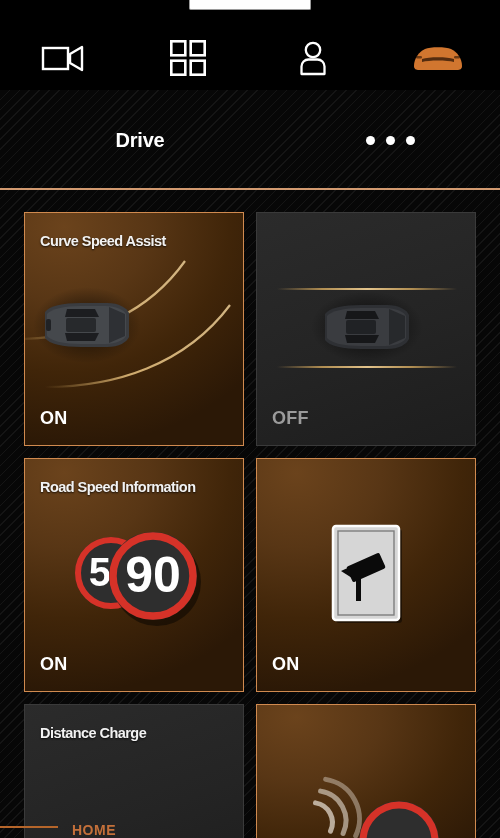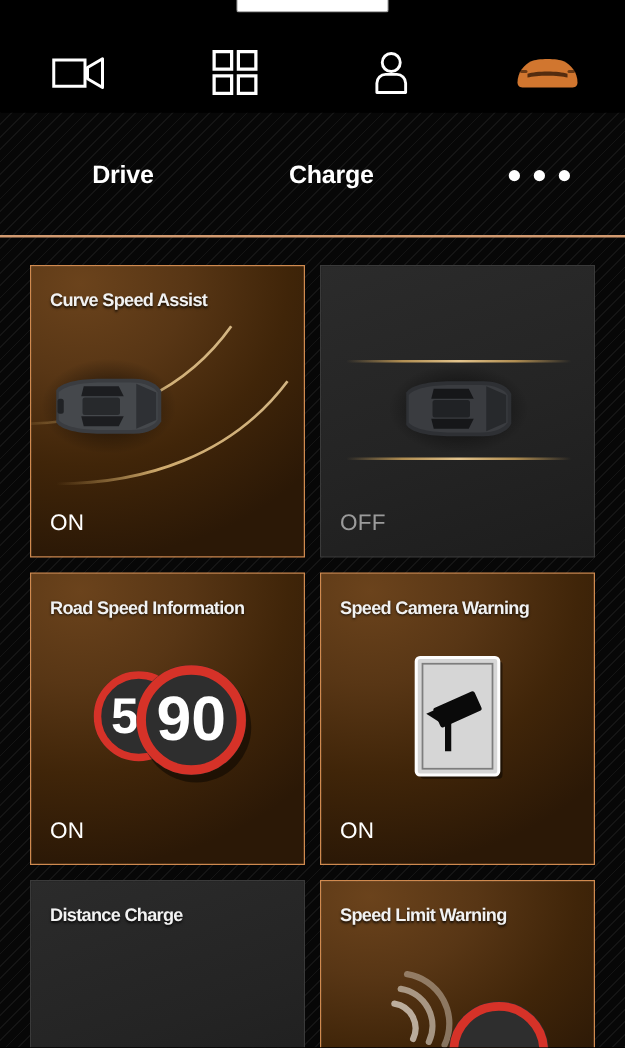--- a/index.html
+++ b/index.html
@@ -61,21 +61,21 @@
     border:1px solid #3a3a3a;
     background:linear-gradient(160deg,#2b2b2b 0%,#242424 55%,#1d1d1d 100%);
   }
   .card-title{
     position:absolute;left:15px;top:20px;right:12px;
     font-size:14.5px;font-weight:600;color:#f2f2f2;letter-spacing:-0.55px;
     text-shadow:0 1px 2px rgba(0,0,0,.8);
   }
   .card-state{
     position:absolute;left:15px;bottom:16px;
-    font-size:18px;font-weight:normal;letter-spacing:0.2px;
+    font-size:18px;font-weight:bold;letter-spacing:0.2px;
   }
   .card.on .card-state{color:#ffffff;}
   .card.off .card-state{color:#9b9b9b;}
   .card-art{position:absolute;left:0;top:34px;width:100%;height:160px;}
 
   
   .card.short{height:200px;}
 
   
   .homebar{position:absolute;left:0;bottom:0;width:500px;height:24px;z-index:25;
@@ -135,21 +135,20 @@
           <rect x="5" y="13" width="6" height="2.4" rx="1.2" fill="#2a1405" opacity="0.6"></rect>
           <rect x="43" y="13" width="6" height="2.4" rx="1.2" fill="#2a1405" opacity="0.6"></rect>
         </svg>
       </span>
     </div>
   </div>
 
   <div class="tabrow">
     <div class="tabs">
       <div class="tab">Drive</div>
-      <div class="tab">Charge</div>
       <div class="dots">
         <i></i>
         <i></i>
         <i></i>
       </div>
     </div>
     <div class="rule"></div>
   </div>
 
   <div class="grid">
@@ -237,21 +236,20 @@
               <circle cx="0" cy="0" r="44" fill="#2e2e2e"></circle>
               <circle cx="0" cy="0" r="40" fill="none" stroke="#d63228" stroke-width="7.5"></circle>
               <text x="0" y="16" text-anchor="middle" fill="#ffffff" font-family="Liberation Sans, sans-serif" font-size="50" font-weight="bold">90</text>
             </g>
           </svg>
         </div>
         <div class="card-state">ON</div>
       </div>
 
       <div class="card on">
-        <div class="card-title">Speed Camera Warning</div>
         <div class="card-art">
           <svg width="220" height="160" viewBox="0 0 220 160">
             <g transform="translate(110,82)">
               <rect x="-31" y="-46" width="66" height="94" rx="3" fill="#000" opacity="0.45"></rect>
               <rect x="-34" y="-49" width="66" height="94" rx="3" fill="#d6d6d6" stroke="#fdfdfd" stroke-width="2.5"></rect>
               <rect x="-29" y="-44" width="56" height="84" fill="none" stroke="#7e7e7e" stroke-width="1.4"></rect>
               <g transform="translate(-2,0)">
                 <rect x="-9" y="-2" width="5" height="28" fill="#0a0a0a"></rect>
                 <g transform="rotate(-24)">
                   <rect x="-14" y="-15" width="36" height="17" rx="2" fill="#0a0a0a"></rect>
@@ -262,33 +260,36 @@
           </svg>
         </div>
         <div class="card-state">ON</div>
       </div>
 
       <div class="card off short">
         <div class="card-title">Distance Charge</div>
       </div>
 
       <div class="card on short">
-        <div class="card-title">Speed Limit Warning</div>
         <div class="card-art" style="top:60px;height:140px;">
           <svg width="220" height="140" viewBox="0 0 220 140">
             <g transform="translate(66,52) rotate(-28)">
               <path d="M0 -16 A20 20 0 0 1 0 16" fill="none" stroke="#cfc3b5" stroke-width="5" stroke-linecap="round" opacity="0.85"></path>
               <path d="M10 -24 A30 30 0 0 1 10 24" fill="none" stroke="#cfc3b5" stroke-width="5" stroke-linecap="round" opacity="0.7"></path>
               <path d="M20 -32 A40 40 0 0 1 20 32" fill="none" stroke="#cfc3b5" stroke-width="5" stroke-linecap="round" opacity="0.5"></path>
             </g>
             <g transform="translate(142,76)">
               <circle cx="0" cy="0" r="40" fill="#2e2e2e"></circle>
               <circle cx="0" cy="0" r="36" fill="none" stroke="#d63228" stroke-width="7"></circle>
             </g>
           </svg>
         </div>
       </div>
 
     </div>
   </div>
 
+  <div class="homebar">
+    <div class="homeline"></div>
+    <div class="homelabel">HOME</div>
+  </div>
 
 </div>
 
 </body></html>

